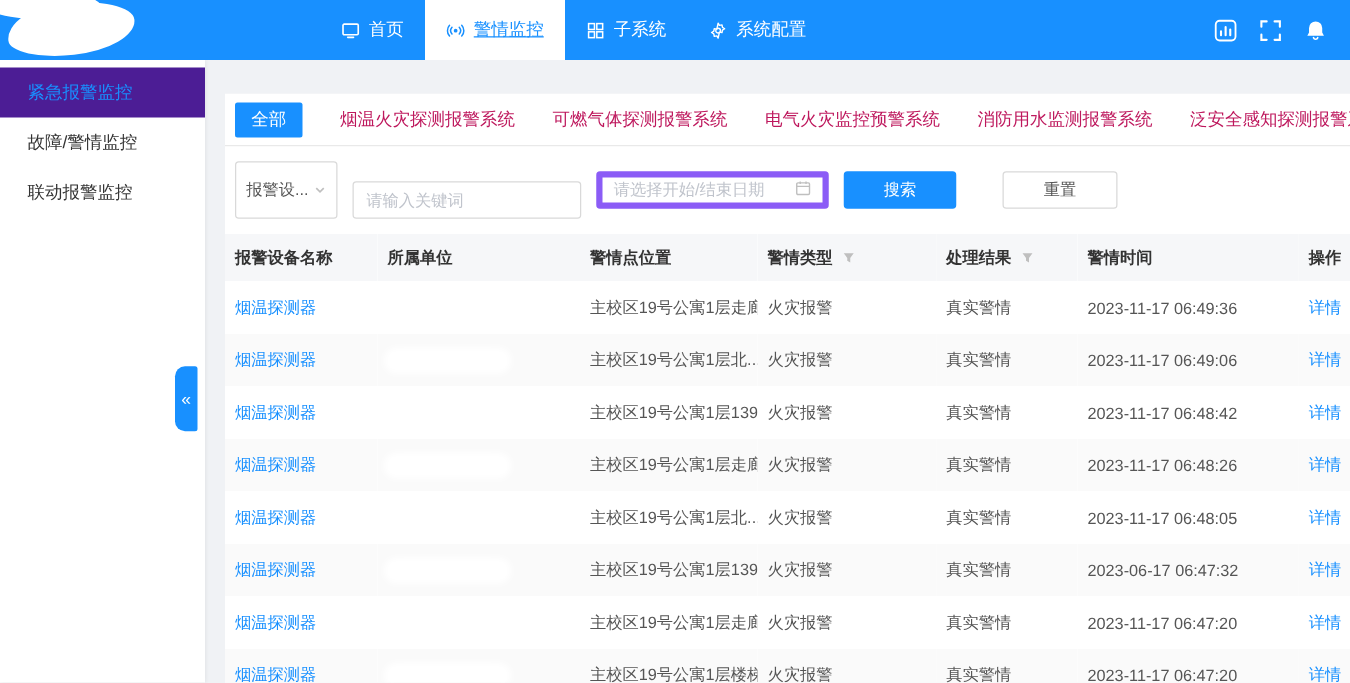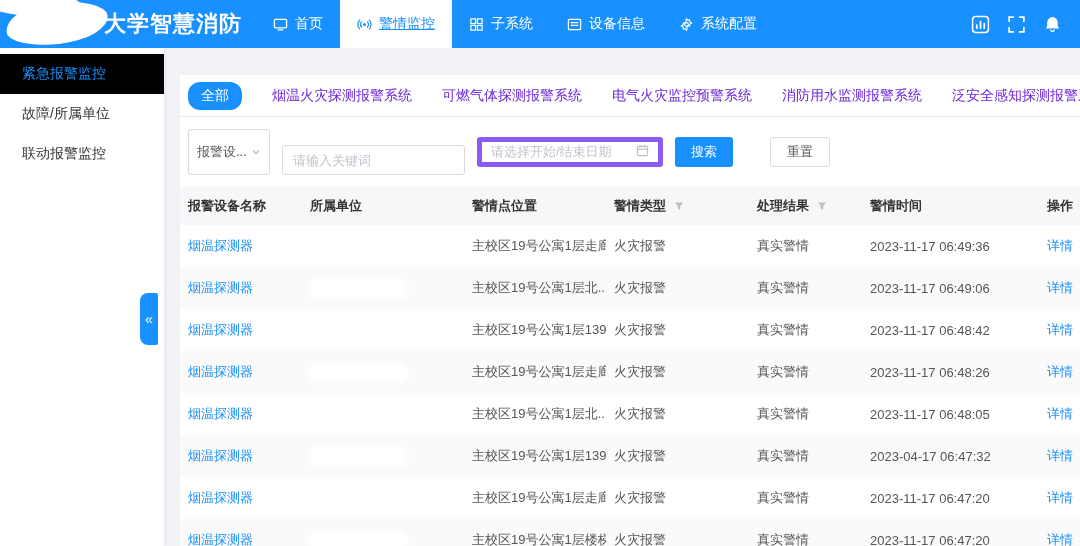--- a/index.html
+++ b/index.html
@@ -28,47 +28,47 @@
   .nav-item .nicon { display:flex; align-items:center; }
   .nav-item.active { background:#fff; color:#1890ff;text-decoration:underline; }
   .nav-right { margin-left:auto; display:flex; align-items:center; gap:17px; padding-right:18px; color:#fff; }
   .nav-right .nicon { display:flex; align-items:center; cursor:pointer; }
 
   
   .sidebar { position:fixed; top:48px; left:0; bottom:0; width:164px; background:#fff;
              box-shadow:1px 0 3px rgba(0,0,0,.06); padding-top:6px; z-index:10; }
   .side-item { height:40px; display:flex; align-items:center; padding-left:22px;
                font-size:14px; color:#333; cursor:pointer; }
-  .side-item.active { color:#1890ff; background:#000000;text-align:right; }
+  .side-item.active { color:#1890ff; background:#4c1d95;text-align:right; }
   .collapse-tab { position:absolute; right:6px; top:245px; width:18px; height:52px;
                   background:#1890ff; border-radius:8px 2px 2px 8px; color:#fff;
                   display:flex; align-items:center; justify-content:center;
                   font-size:14px; cursor:pointer; }
 
   
   .main { position:fixed; left:164px; top:48px; right:0; bottom:0; padding:27px 0 0 16px; }
   .card { background:#fff; height:100%; overflow:hidden; }
 
   .tabs-row { display:flex; align-items:center; gap:30px; padding:0 8px; height:42px;
               border-bottom:1px solid #e9e9e9; }
-  .tab { font-size:14px; color:#6d28d9; cursor:pointer; white-space:nowrap; }
-  .tab.active { background:#1890ff; color:#fff; padding:5px 13px; border-radius:12px; }
+  .tab { font-size:14px; color:#be185d; cursor:pointer; white-space:nowrap; }
+  .tab.active { background:#1890ff; color:#fff; padding:5px 13px; border-radius:2px; }
 
   .filter-row { display:flex; align-items:center; gap:12px; padding:12px 8px; }
   .select-box { width:82px; height:46px; border:1px solid #d9d9d9; border-radius:3px;
                 display:flex; align-items:center; justify-content:space-between; padding:0 8px;
                 font-size:13px; color:#555; background:#fff; cursor:pointer; white-space:nowrap; overflow:hidden; }
   .text-input { width:183px; height:30px; border:1px solid #d9d9d9; border-radius:3px;
                 padding:0 10px; font-size:13px; color:#333; outline:none;
                 font-family:"Liberation Sans","DejaVu Sans",sans-serif;margin-top:16px; }
   .text-input::placeholder { color:#c0c4cc; }
   .date-box { width:186px; height:30px; border:5px solid #8b5cf6; border-radius:3px;
               display:flex; align-items:center; justify-content:space-between; padding:0 9px;
               color:#c0c4cc; font-size:13px; background:#fff; cursor:pointer; white-space:nowrap; }
-  .btn { height:30px; padding:0 16px; border-radius:3px; font-size:13px; cursor:pointer;
+  .btn { height:30px; padding:0 32px; border-radius:3px; font-size:13px; cursor:pointer;
          font-family:"Liberation Sans","DejaVu Sans",sans-serif; }
   .btn-primary { background:#1890ff; color:#fff; border:none; }
   .btn-default { background:#fff; color:#555; border:1px solid #d9d9d9;margin-left:25px; }
 
   
   .table-wrap { padding-left:0; overflow:hidden; }
   table { border-collapse:collapse; table-layout:fixed; width:1148px; font-size:13px; }
   th { text-align:left; font-weight:bold; color:#333; background:#f6f7f9; padding:10px 8px;
        white-space:nowrap; overflow:hidden; }
   th .funnel { margin-left:4px; vertical-align:middle; cursor:pointer; }
@@ -78,21 +78,20 @@
   .smudge { display:inline-block; width:96px; height:15px; background:#fff;
             border-radius:8px; box-shadow:0 0 6px 3px #fff; vertical-align:middle; }
 </style>
 </head>
 <body>
 
 <header class="navbar">
   <div class="logo">
     <span class="redact-blob"></span>
     <span class="redact-blob2"></span>
-    <span class="logo-title">大学智慧消防</span>
   </div>
 
   <nav class="nav-menu">
     <div class="nav-item">
       <span class="nicon">
         <svg width="15" height="15" viewBox="0 0 16 16">
             <rect x="1.5" y="2.5" width="13" height="9" rx="1" fill="none" stroke="currentColor" stroke-width="1.4"></rect>
             <path d="M5.5 13.7h5" stroke="currentColor" stroke-width="1.4" stroke-linecap="round"></path>
           </svg>
       </span>
@@ -111,29 +110,20 @@
     <div class="nav-item">
       <span class="nicon">
         <svg width="15" height="15" viewBox="0 0 16 16" fill="none" stroke="currentColor" stroke-width="1.3">
             <rect x="2" y="2" width="5" height="5"></rect>
             <rect x="9" y="2" width="5" height="5"></rect>
             <rect x="2" y="9" width="5" height="5"></rect>
             <rect x="9" y="9" width="5" height="5"></rect>
           </svg>
       </span>
       <span>子系统</span>
-    </div>
-    <div class="nav-item">
-      <span class="nicon">
-        <svg width="15" height="15" viewBox="0 0 16 16" fill="none" stroke="currentColor" stroke-width="1.3">
-            <rect x="1.5" y="2.5" width="13" height="11" rx="1"></rect>
-            <path d="M4 6h8M4 9h8"></path>
-          </svg>
-      </span>
-      <span>设备信息</span>
     </div>
     <div class="nav-item">
       <span class="nicon">
         <svg width="15" height="15" viewBox="0 0 16 16">
             <path d="M8 1.6l1.1 1.9 2.2-.4.4 2.2 1.9 1.1-1.9 1.1-.4 2.2-2.2-.4L8 14.4 6.9 12.5l-2.2.4-.4-2.2L2.4 9.6l1.9-1.1.4-2.2 2.2.4z" fill="none" stroke="currentColor" stroke-width="1.2" stroke-linejoin="round"></path>
             <circle cx="8" cy="8" r="2" fill="none" stroke="currentColor" stroke-width="1.2"></circle>
           </svg>
       </span>
       <span>系统配置</span>
     </div>
@@ -158,21 +148,21 @@
         </svg>
     </span>
   </div>
 </header>
 
 <aside class="sidebar">
   <div class="side-item active">
     <span>紧急报警监控</span>
   </div>
   <div class="side-item">
-    <span>故障/所属单位</span>
+    <span>故障/警情监控</span>
   </div>
   <div class="side-item">
     <span>联动报警监控</span>
   </div>
   <div class="collapse-tab">
     <span>«</span>
   </div>
 </aside>
 
 <main class="main">
@@ -306,21 +296,21 @@
       <a class="link">详情</a>
     </td>
   </tr>
 
   <tr>
     <td><a class="link">烟温探测器</a></td>
     <td><span class="smudge"></span></td>
     <td>主校区19号公寓1层139</td>
     <td>火灾报警</td>
     <td>真实警情</td>
-    <td>2023-04-17 06:47:32</td>
+    <td>2023-06-17 06:47:32</td>
     <td class="op-cell">
       <a class="link">详情</a>
     </td>
   </tr>
 
   <tr>
     <td><a class="link">烟温探测器</a></td>
     <td><span class="smudge"></span></td>
     <td>主校区19号公寓1层走廊4</td>
     <td>火灾报警</td>

